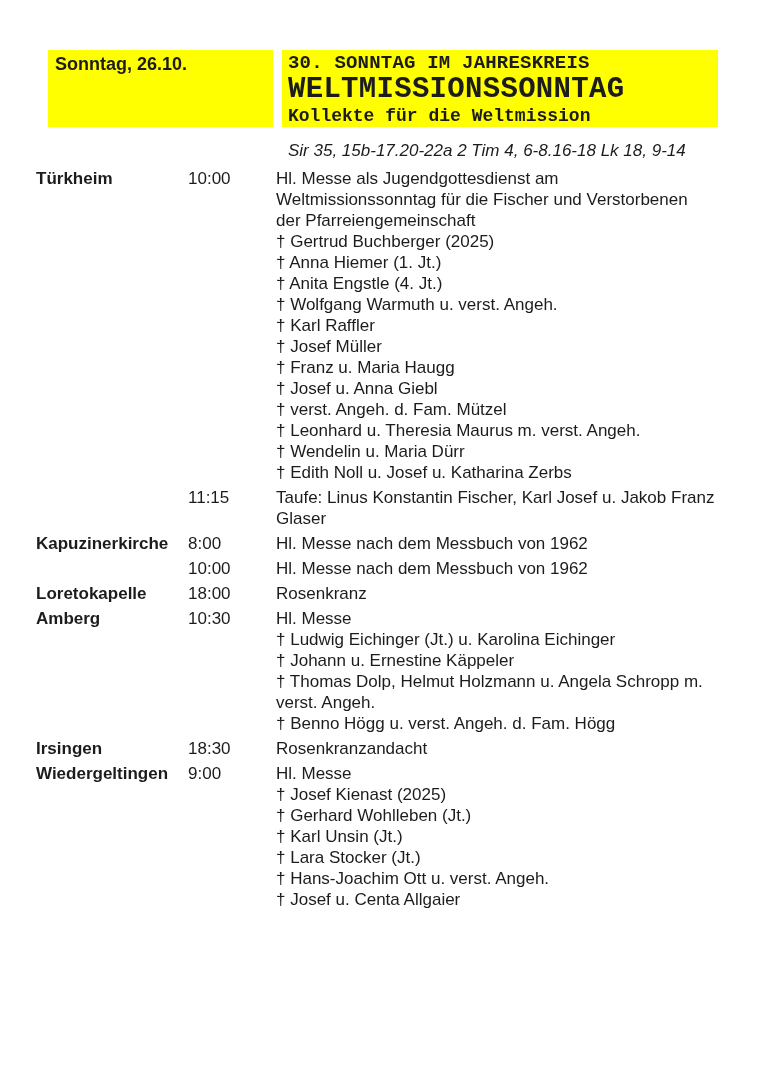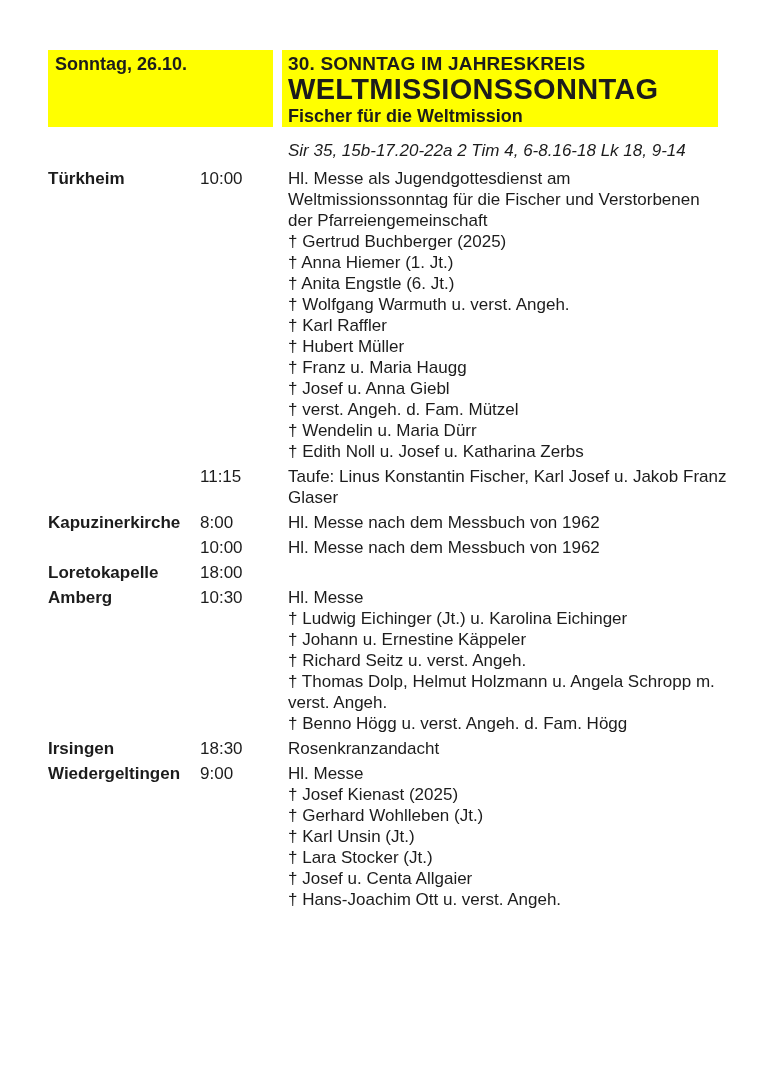--- a/index.html
+++ b/index.html
@@ -30,20 +30,21 @@
     padding: 4px 4px 0 7px;
     font-size: 18px;
     font-weight: bold;
     line-height: 21px;
   }
   .header-right {
     box-sizing: border-box;
     width: 436px;
     height: 77px;
     padding: 3px 0 0 6px;
+    font-family: Liberation Mono, monospace;
   }
   .feast-line {
     font-size: 19px;
     font-weight: bold;
     line-height: 21px;
     letter-spacing: 0.2px;
   }
   .feast-title {
     font-size: 29px;
     font-weight: bold;
@@ -58,21 +59,21 @@
 
   
   .readings {
     margin: 13px 0 7px 288px;
     font-size: 17px;
     font-style: italic;
     line-height: 21px;
   }
 
   
-  .schedule { margin-left: 48px; }
+  .schedule { margin-left: 36px; }
   .row {
     display: grid;
     grid-template-columns: 152px 42px 486px;
     margin-bottom: 4px;
     font-size: 17px;
     line-height: 21px;
   }
   .loc { font-weight: bold; }
   .time { text-align: left; white-space: nowrap; }
   .desc { box-sizing: border-box; padding-left: 46px; max-width: 486px; }
@@ -83,41 +84,42 @@
 
 <div class="page">
 
   <div class="header">
     <div class="header-left" style="background: rgb(255, 255, 0);">
       <span>Sonntag, 26.10.</span>
     </div>
     <div class="header-right" style="background: rgb(255, 255, 0);">
       <div class="feast-line">30. SONNTAG IM JAHRESKREIS</div>
       <div class="feast-title">WELTMISSIONSSONNTAG</div>
-      <div class="collection-note">Fischer für die Weltmission</div>
+      <div class="collection-note">Kollekte für die Weltmission</div>
     </div>
   </div>
 
   <div class="readings">Sir 35, 15b-17.20-22a 2 Tim 4, 6-8.16-18 Lk 18, 9-14</div>
 
   <div class="schedule">
       <div class="row">
         <div class="loc">Türkheim</div>
         <div class="time">10:00</div>
         <div class="desc">
           <div class="line">Hl. Messe als Jugendgottesdienst am Weltmissionssonntag für die Fischer und Verstorbenen der Pfarreiengemeinschaft</div>
           <div class="line">† Gertrud Buchberger (2025)</div>
           <div class="line">† Anna Hiemer (1. Jt.)</div>
-          <div class="line">† Anita Engstle (6. Jt.)</div>
+          <div class="line">† Anita Engstle (4. Jt.)</div>
           <div class="line">† Wolfgang Warmuth u. verst. Angeh.</div>
           <div class="line">† Karl Raffler</div>
-          <div class="line">† Hubert Müller</div>
+          <div class="line">† Josef Müller</div>
           <div class="line">† Franz u. Maria Haugg</div>
           <div class="line">† Josef u. Anna Giebl</div>
           <div class="line">† verst. Angeh. d. Fam. Mützel</div>
+          <div class="line">† Leonhard u. Theresia Maurus m. verst. Angeh.</div>
           <div class="line">† Wendelin u. Maria Dürr</div>
           <div class="line">† Edith Noll u. Josef u. Katharina Zerbs</div>
         </div>
       </div>
       <div class="row">
         <div class="loc"></div>
         <div class="time">11:15</div>
         <div class="desc">
           <div class="line">Taufe: Linus Konstantin Fischer, Karl Josef u. Jakob Franz Glaser</div>
         </div>
@@ -132,48 +134,50 @@
       <div class="row">
         <div class="loc"></div>
         <div class="time">10:00</div>
         <div class="desc">
           <div class="line">Hl. Messe nach dem Messbuch von 1962</div>
         </div>
       </div>
       <div class="row">
         <div class="loc">Loretokapelle</div>
         <div class="time">18:00</div>
+        <div class="desc">
+          <div class="line">Rosenkranz</div>
+        </div>
       </div>
       <div class="row">
         <div class="loc">Amberg</div>
         <div class="time">10:30</div>
         <div class="desc">
           <div class="line">Hl. Messe</div>
           <div class="line">† Ludwig Eichinger (Jt.) u. Karolina Eichinger</div>
           <div class="line">† Johann u. Ernestine Käppeler</div>
-          <div class="line">† Richard Seitz u. verst. Angeh.</div>
           <div class="line">† Thomas Dolp, Helmut Holzmann u. Angela Schropp m. verst. Angeh.</div>
           <div class="line">† Benno Högg u. verst. Angeh. d. Fam. Högg</div>
         </div>
       </div>
       <div class="row">
         <div class="loc">Irsingen</div>
         <div class="time">18:30</div>
         <div class="desc">
           <div class="line">Rosenkranzandacht</div>
         </div>
       </div>
       <div class="row">
         <div class="loc">Wiedergeltingen</div>
         <div class="time">9:00</div>
         <div class="desc">
           <div class="line">Hl. Messe</div>
           <div class="line">† Josef Kienast (2025)</div>
           <div class="line">† Gerhard Wohlleben (Jt.)</div>
           <div class="line">† Karl Unsin (Jt.)</div>
           <div class="line">† Lara Stocker (Jt.)</div>
+          <div class="line">† Hans-Joachim Ott u. verst. Angeh.</div>
           <div class="line">† Josef u. Centa Allgaier</div>
-          <div class="line">† Hans-Joachim Ott u. verst. Angeh.</div>
         </div>
       </div>
     </div>
 
 </div>
 
 </body></html>

